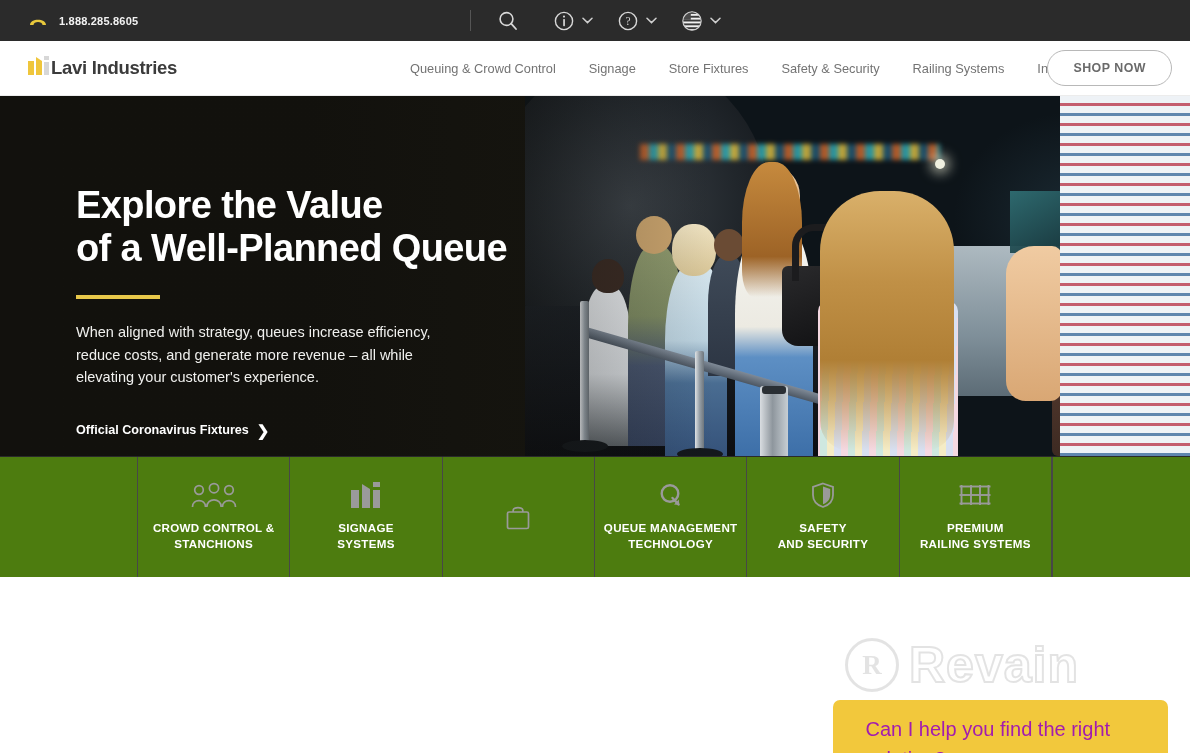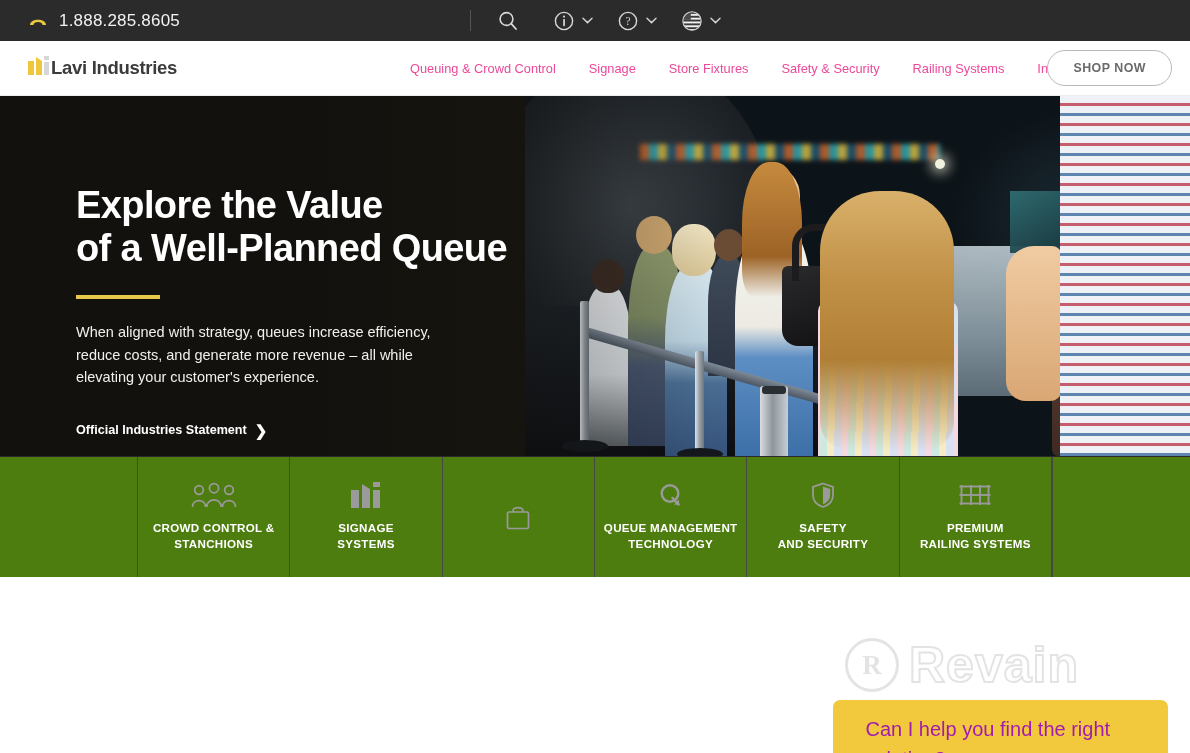--- a/index.html
+++ b/index.html
@@ -18,21 +18,21 @@
     align-items: center;
     position: relative;
     color: #e8e8e8;
   }
   .phone-block {
     display: flex; align-items: center; gap: 11px;
     padding-left: 28px;
   }
   .phone-icon { width: 20px; height: 14px; display: block; }
   .phone-num {
-    font-size: 17px; font-weight: normal; color: #f2f2f2;
+    font-size: 11px; font-weight: bold; color: #f2f2f2;
     letter-spacing: .2px;
   }
   .topbar-center {
     position: absolute;
     left: 470px; top: 0; height: 41px;
     display: flex; align-items: center; gap: 0px;
   }
   .divider-v {
     width: 1px; height: 21px; background: #555; margin-right: 22px;
   }
@@ -70,21 +70,21 @@
   .logo-mark { display: block; }
   .logo-text {
     font-size: 18.5px; font-weight: bold; color: #3b3b3b;
     letter-spacing: -.3px;
   }
   .nav {
     position: absolute; left: 410px; top: 0; height: 55px;
     display: flex; align-items: center; gap: 33px;
   }
   .nav-item {
-    font-size: 12.8px; color: #ec4899; cursor: pointer;
+    font-size: 12.8px; color: #737373; cursor: pointer;
     white-space: nowrap;
   }
   .shop-now {
     position: absolute; right: 18px; top: 50%;
     transform: translateY(-50%);
     border: 1px solid #b8b8b8;
     border-radius: 20px;
     padding: 10px 25px;
     font-size: 12.4px; font-weight: bold;
     color: #6a6a6a; letter-spacing: .5px;
@@ -529,21 +529,21 @@
   <div class="hero-vignette"></div>
 
   <div class="hero-copy">
     <h1 class="hero-title">
       <span>Explore the Value</span><br>
       <span>of a Well-Planned Queue</span>
     </h1>
     <div class="accent-bar"></div>
     <p class="hero-sub">When aligned with strategy, queues increase efficiency, reduce costs, and generate more revenue – all while elevating your customer's experience.</p>
     <a class="hero-link">
-      <span>Official Industries Statement</span>
+      <span>Official Coronavirus Fixtures</span>
       <span class="chev">❯</span>
     </a>
   </div>
 </section>
 
 <section class="catstrip">
 
   <div class="cat-pad"></div>
 
   <div class="cat">

